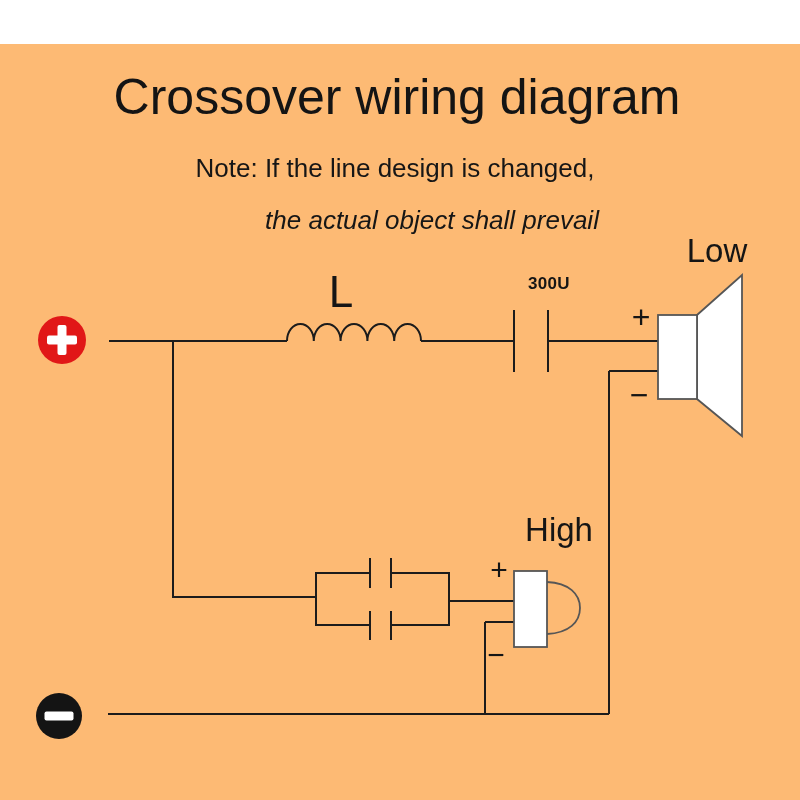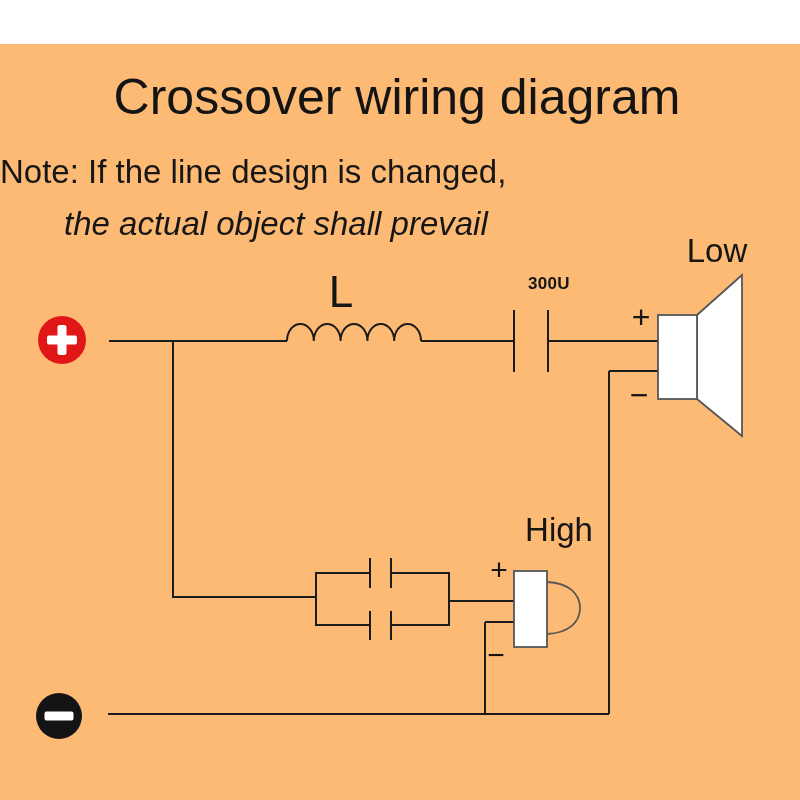--- a/index.html
+++ b/index.html
@@ -17,23 +17,24 @@
     position: absolute;
     top: 28px; left: 0; right: 6px;
     text-align: center;
     font-size: 50px;
     line-height: 1;
     color: #141414;
     white-space: nowrap;
   }
   .note-line {
     position: absolute;
-    font-size: 33px;
+    font-size: 26px;
     line-height: 1;
     color: #161616;
+    text-align: center;
     white-space: nowrap;
   }
   .note-1 { top: 111px; left: 0; right: 10px; }
   .note-2 { top: 163px; left: 64px; right: 0; font-style: italic; }
   svg.schematic { position: absolute; left: 0; top: 0; }
   .wire-group path { fill: none; stroke-width: 2; }
   .speaker-group path, .speaker-group rect { stroke-width: 1.8; }
   text { fill: #151515; font-family: "Liberation Sans", sans-serif; }
   .t-ind { font-size: 44px; }
   .t-cap { font-size: 17px; font-weight: 600; letter-spacing: 0.3px; }

